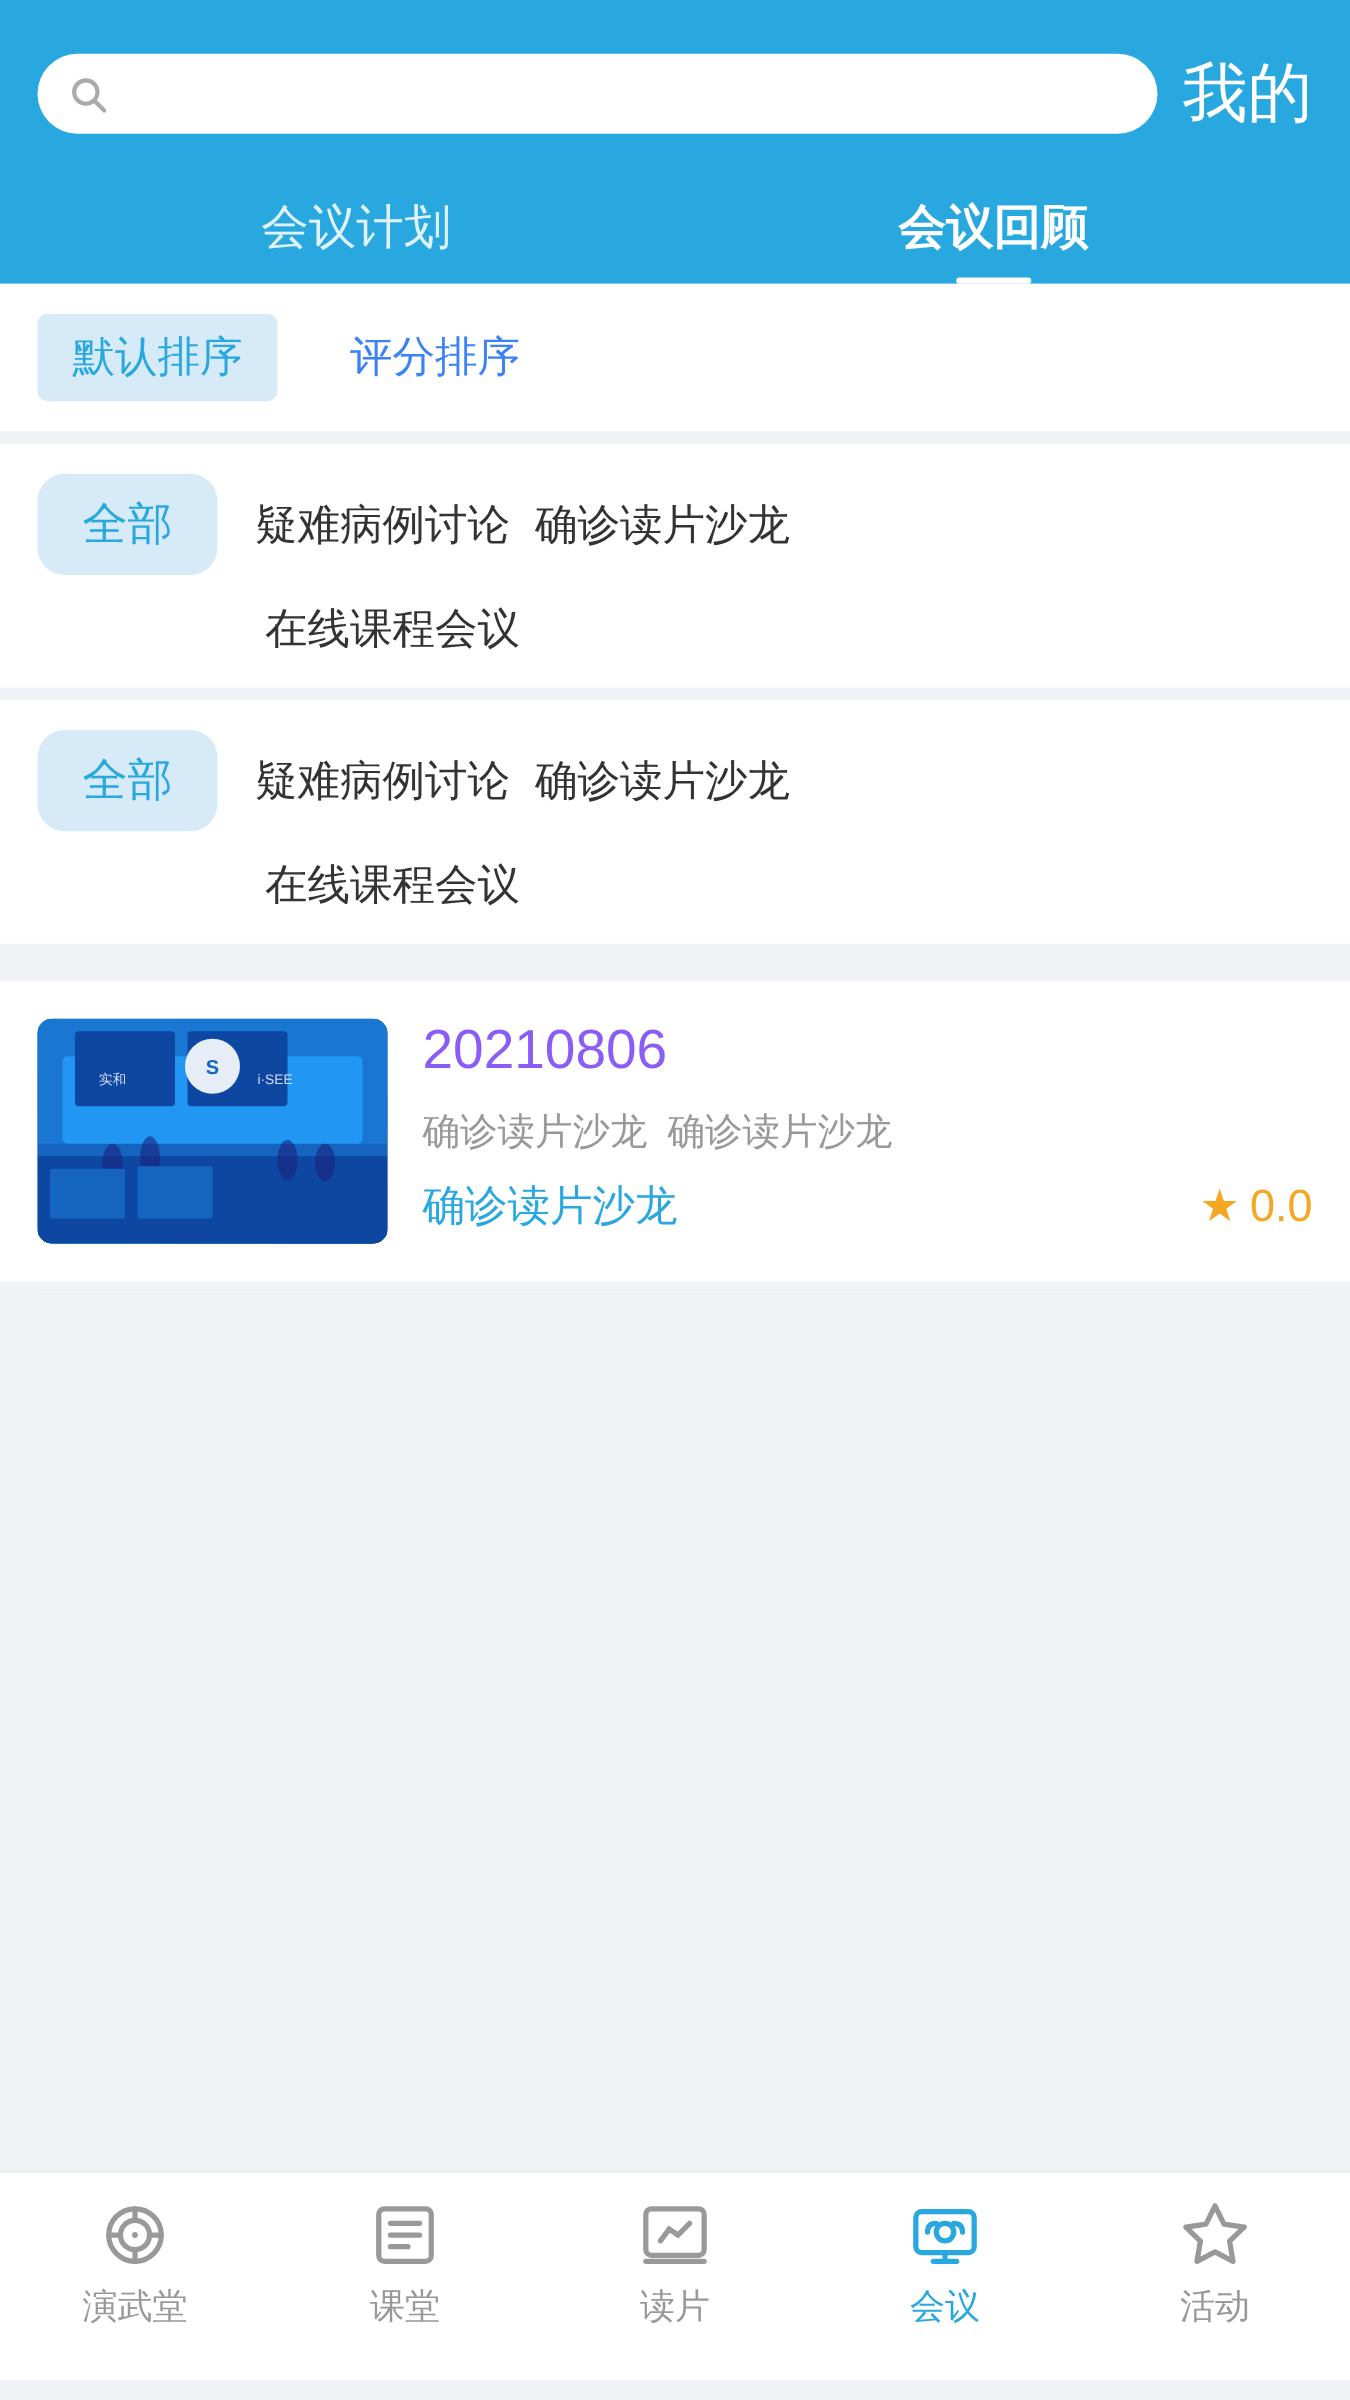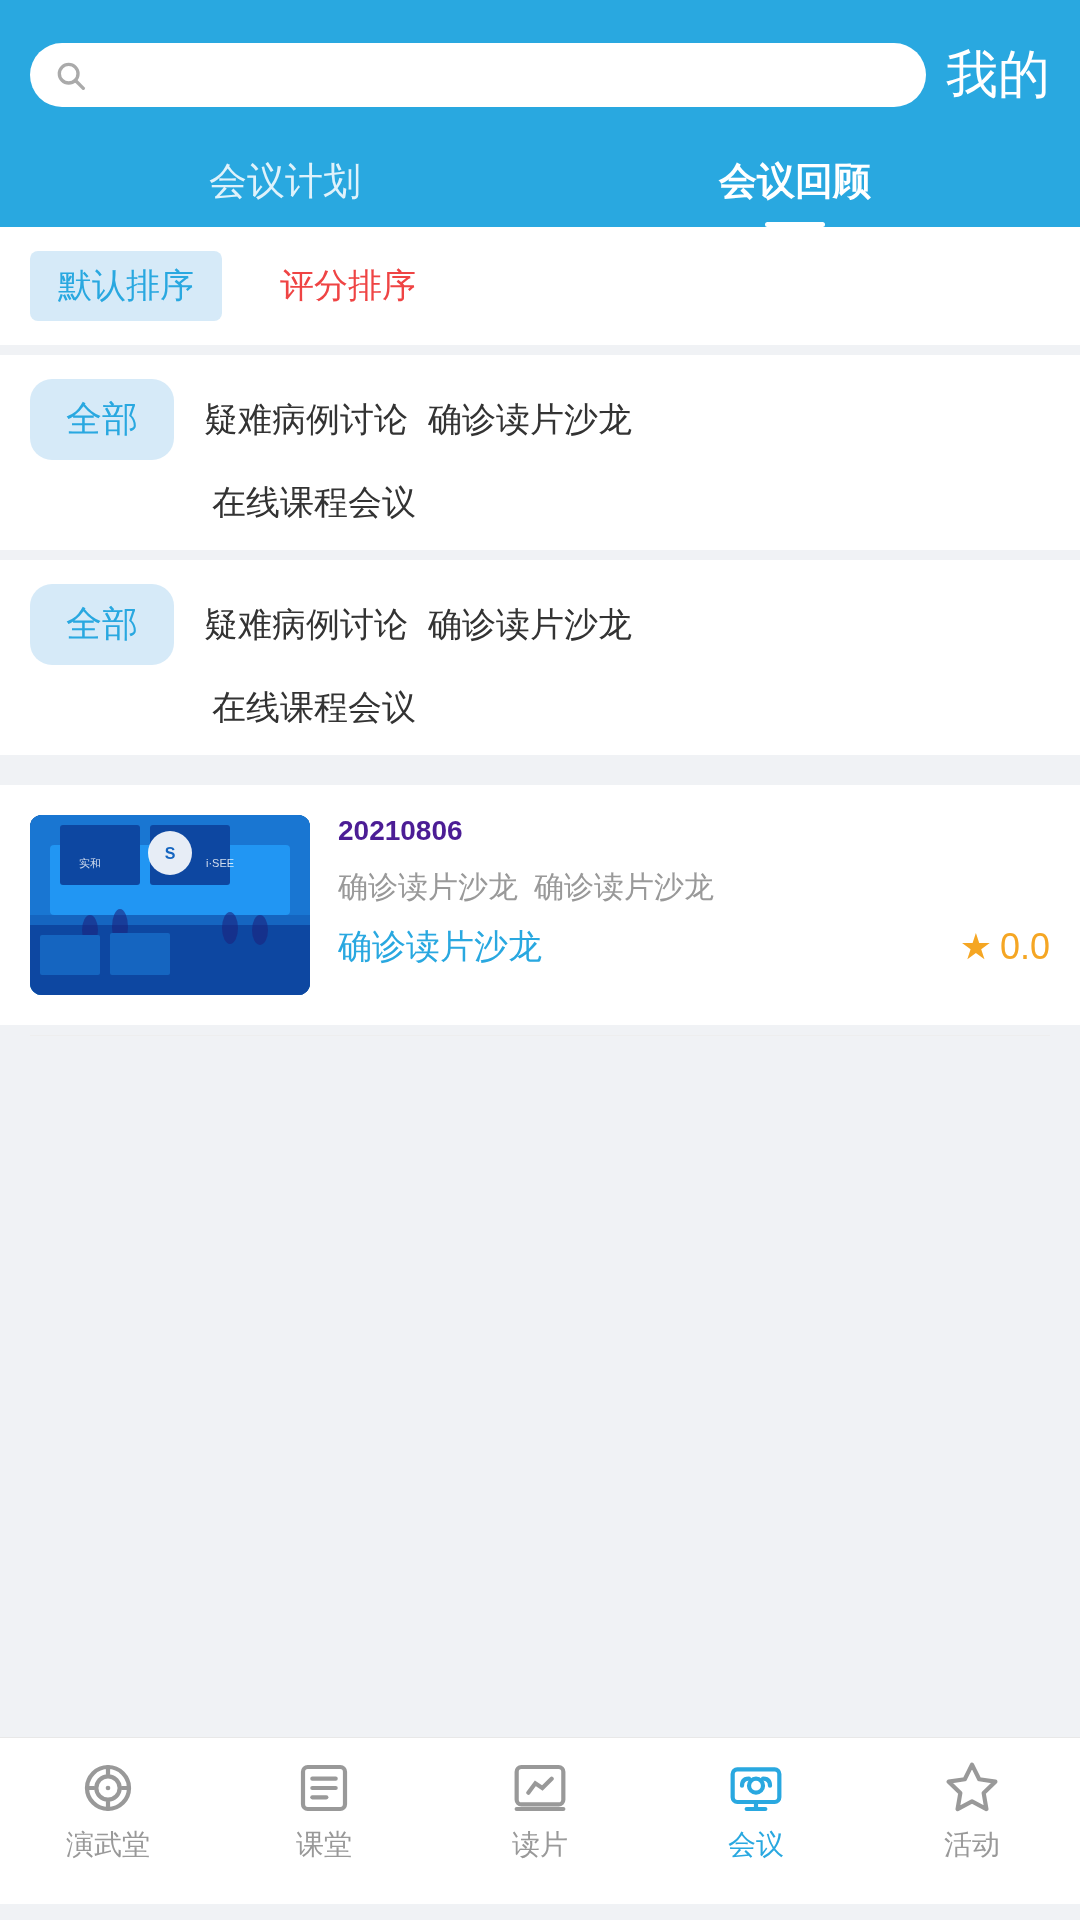--- a/index.html
+++ b/index.html
@@ -88,21 +88,21 @@
       border-radius: 8px;
       font-size: 34px;
       cursor: pointer;
     }
     .sort-btn.active {
       background: #d6eaf8;
       color: #29a8e0;
     }
     .sort-btn.inactive {
       background: transparent;
-      color: #ef4444;
+      color: #3b82f6;
     }
 
     
     .filter-section {
       background: white;
       padding: 24px 30px;
       margin-bottom: 10px;
     }
     .filter-row {
       display: flex;
@@ -165,23 +165,23 @@
       display: flex;
       align-items: center;
       justify-content: center;
       position: relative;
       overflow: hidden;
     }
     .card-info {
       flex: 1;
     }
     .card-title {
-      font-size: 28px;
-      font-weight: 700;
-      color: #4c1d95;
+      font-size: 44px;
+      font-weight: 400;
+      color: #8b5cf6;
       margin-bottom: 20px;
     }
     .card-tags-gray {
       display: flex;
       gap: 16px;
       margin-bottom: 16px;
     }
     .card-tag-gray {
       font-size: 30px;
       color: #999;

